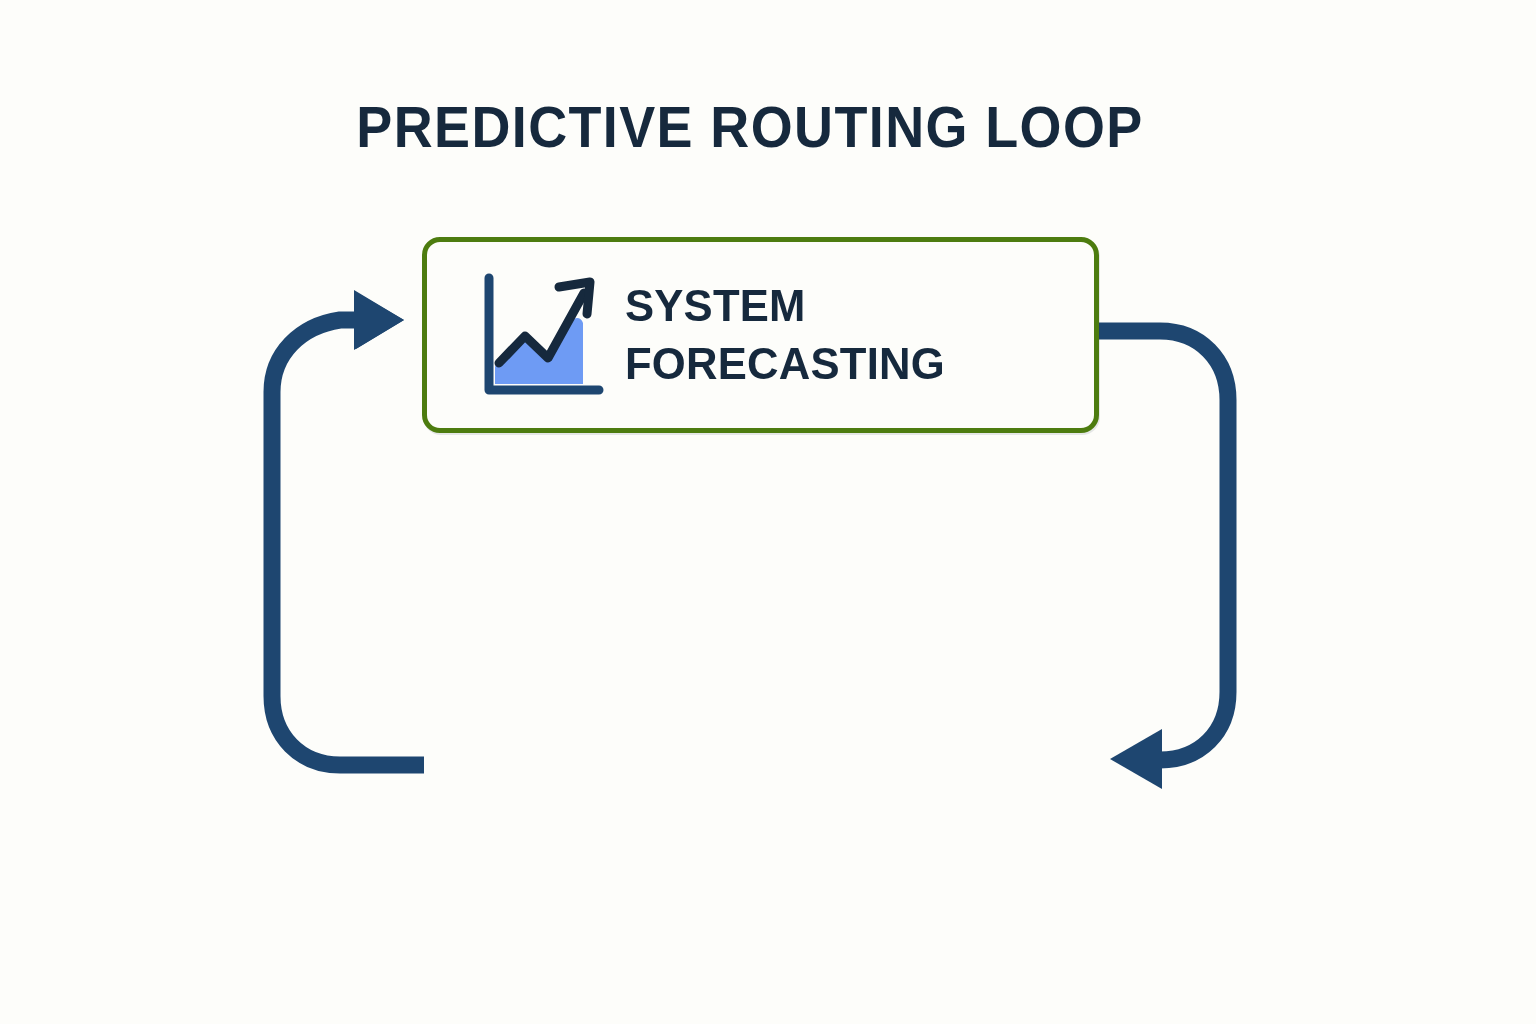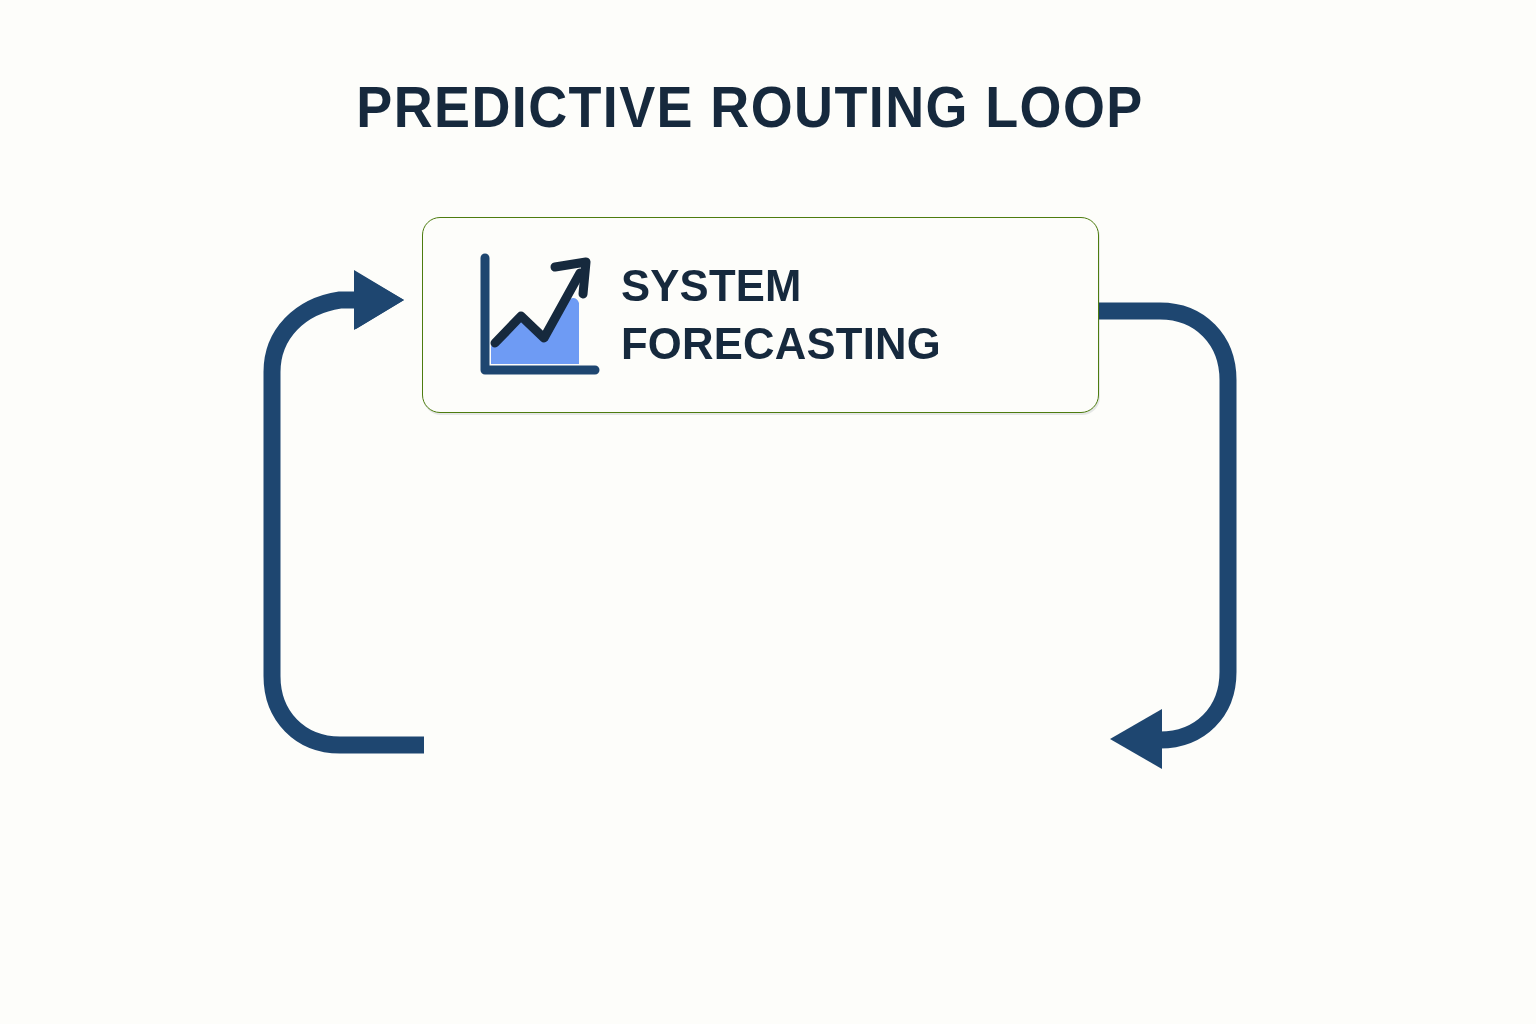--- a/index.html
+++ b/index.html
@@ -13,20 +13,21 @@
     background: #fdfdfa;
     font-family: "Liberation Sans", sans-serif;
     overflow: hidden;
   }
 
   #stage {
     position: relative;
     width: 1536px;
     height: 892px;
     background: #fdfdfa;
+    margin-top: 20px;
   }
 
   
   .diagram-title {
     position: absolute;
     left: 0;
     top: 78px;
     width: 1500px;
     text-align: center;
     font-family: "Liberation Sans", sans-serif;
@@ -48,21 +49,21 @@
     width: 1536px;
     height: 1024px;
     pointer-events: none;
   }
 
   
   .node-box {
     position: absolute;
     box-sizing: border-box;
     background: #fdfdfa;
-    border: 1px solid #4d7c0f;
+    border: 5px solid #4d7c0f;
     border-radius: 18px;
     display: flex;
     flex-direction: row;
     align-items: center;
     box-shadow: 1px 2px 0 rgba(22, 41, 61, 0.10);
   }
 
   #node-forecasting {
     left: 422px;
     top: 217px;

